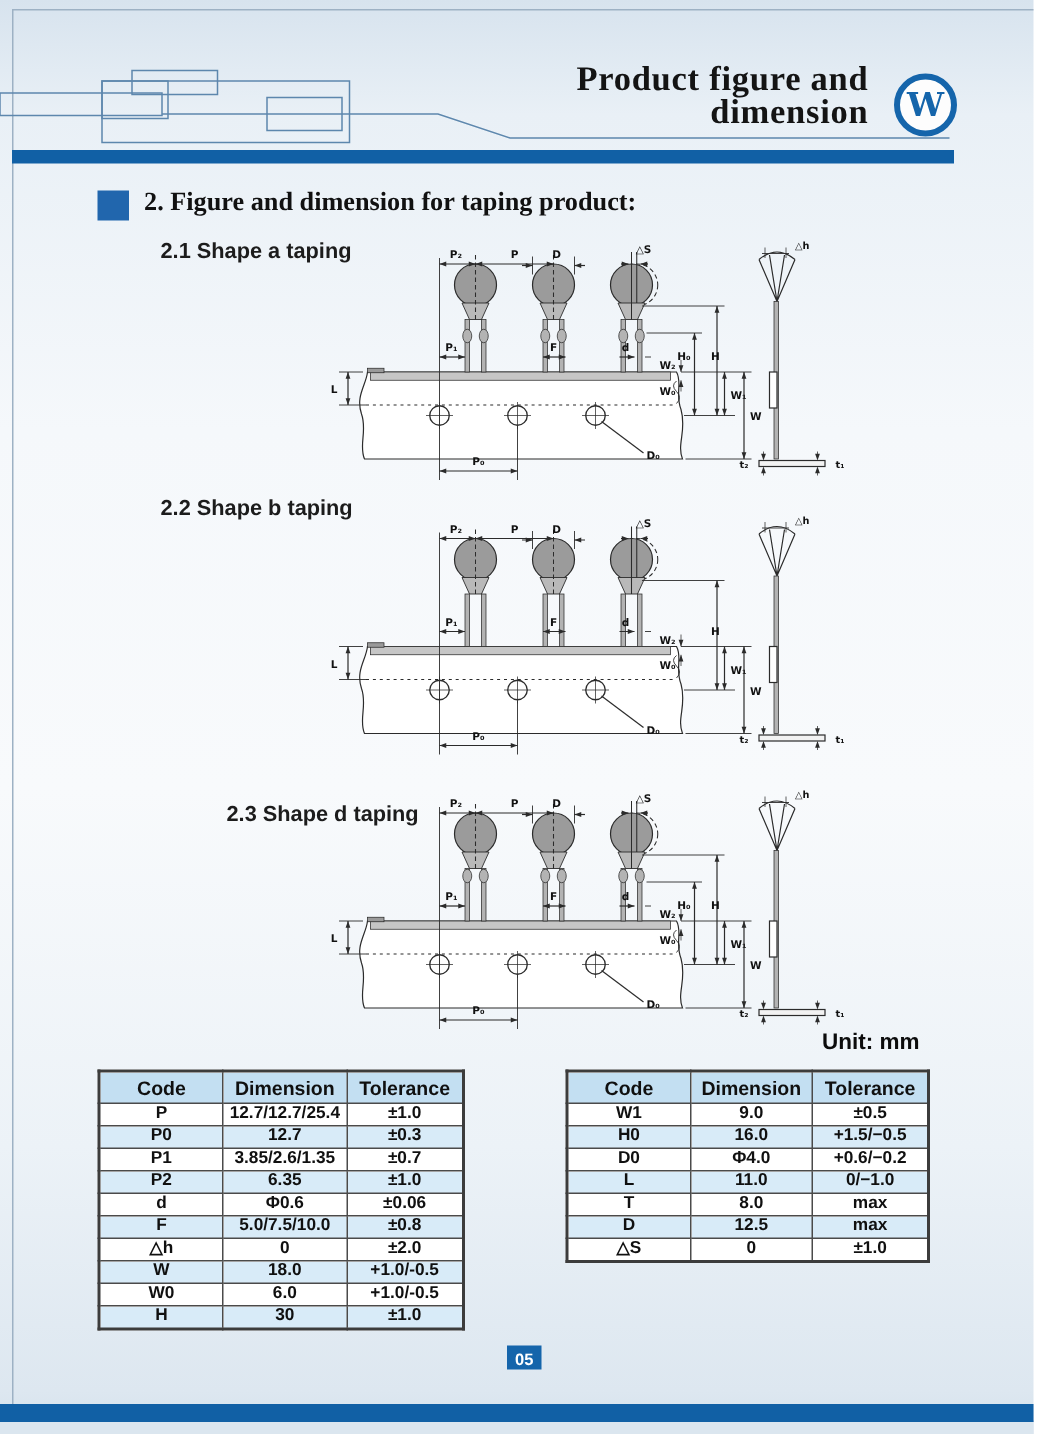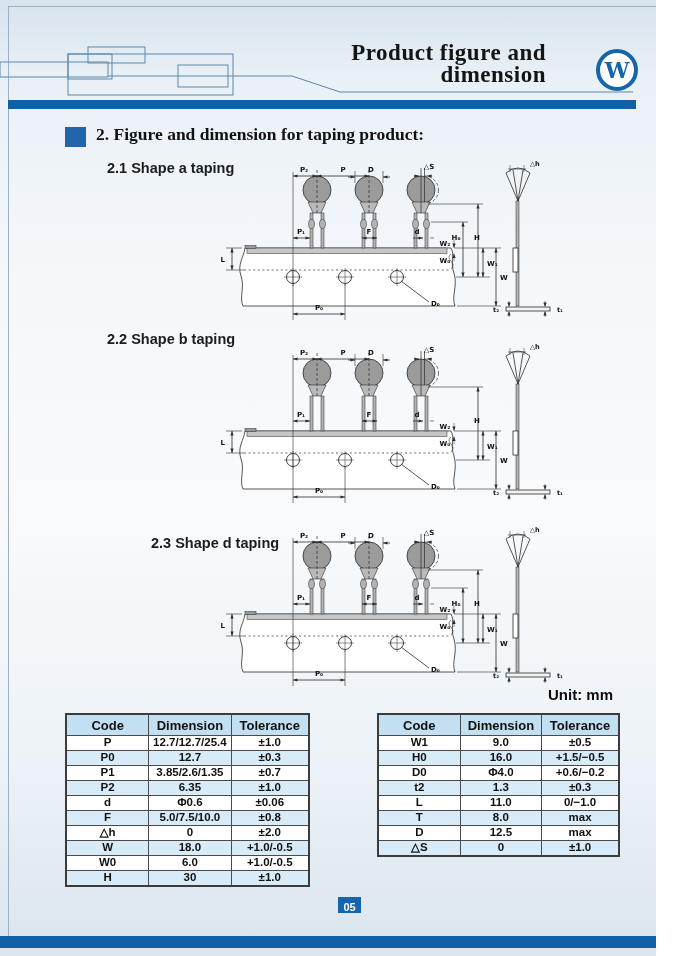--- a/index.html
+++ b/index.html
@@ -1,19 +1,20 @@
 <!DOCTYPE html>
 <html><head>
 <meta charset="utf-8">
 <style>
   html,body{margin:0;padding:0;}
   .page{
     position:relative;width:656px;height:956px;overflow:hidden;
     font-family:"Liberation Sans",sans-serif;
     background:linear-gradient(180deg,#d7e3ee 0%,#e9f0f6 8%,#f5f8fb 30%,#f8fafc 55%,#ecf2f7 80%,#dde7f0 97%,#d5e2ec 100%);
+    padding-left:33px;
   }
   .page-border{position:absolute;left:8px;top:6px;width:682px;height:940px;border:1px solid #9db1c4;pointer-events:none;}
   .decor-svg{position:absolute;left:0;top:40px;}
   .title-block{position:absolute;top:42px;right:110px;text-align:right;
     font-family:"Liberation Serif",serif;font-weight:bold;color:#141414;
     font-size:23px;line-height:22px;letter-spacing:.5px;}
   .logo{position:absolute;left:596px;top:49px;width:34px;height:34px;border-radius:50%;
     background:#fdfdfd;border:4px solid var(--logo-blue);display:flex;align-items:center;justify-content:center;
     font-family:"DejaVu Serif",serif;font-weight:bold;font-size:22px;color:var(--logo-blue);}
   .top-bar{position:absolute;left:8px;top:100px;width:628px;height:9px;background:var(--accent-blue);}
@@ -540,25 +541,20 @@
           <td>H0</td>
           <td>16.0</td>
           <td>+1.5/−0.5</td>
         </tr>
         <tr>
           <td>D0</td>
           <td>Φ4.0</td>
           <td>+0.6/−0.2</td>
         </tr>
         <tr>
-          <td>t2</td>
-          <td>1.3</td>
-          <td>±0.3</td>
-        </tr>
-        <tr>
           <td>L</td>
           <td>11.0</td>
           <td>0/−1.0</td>
         </tr>
         <tr>
           <td>T</td>
           <td>8.0</td>
           <td>max</td>
         </tr>
         <tr>

